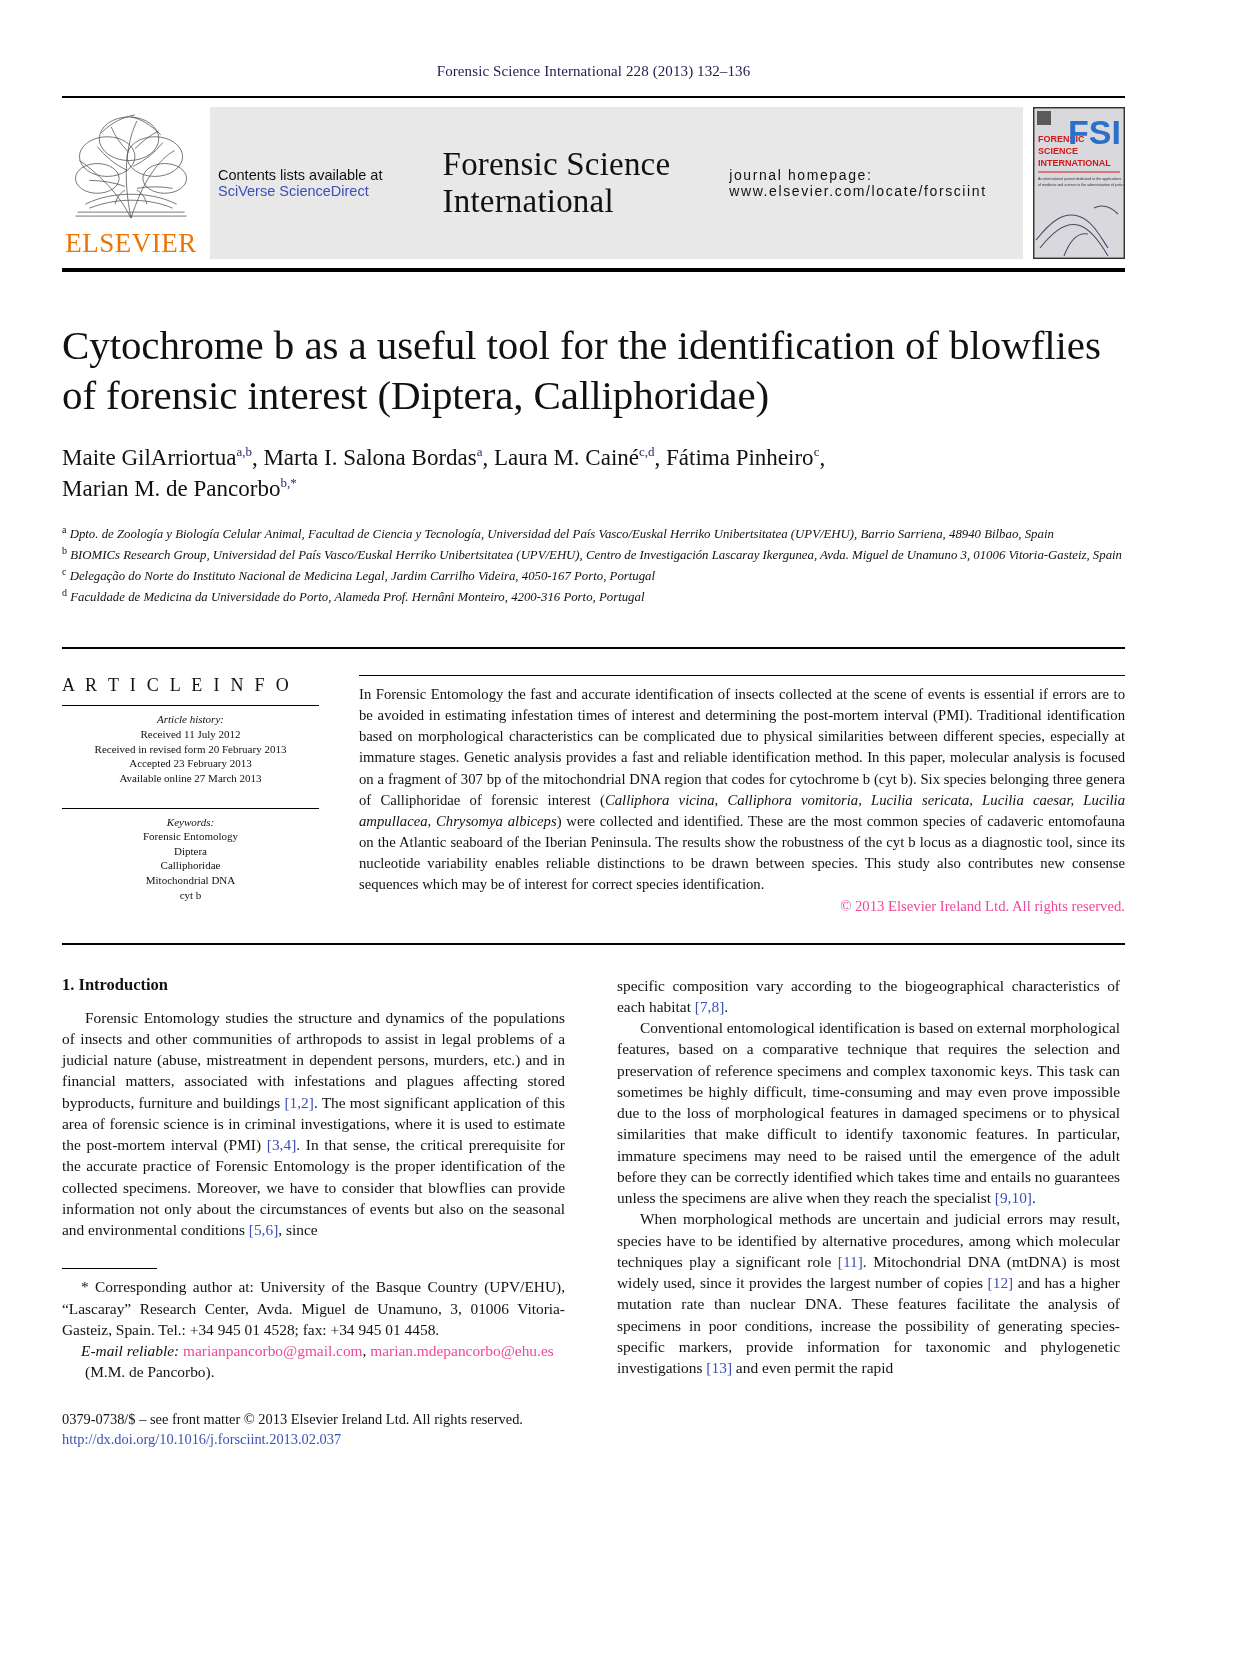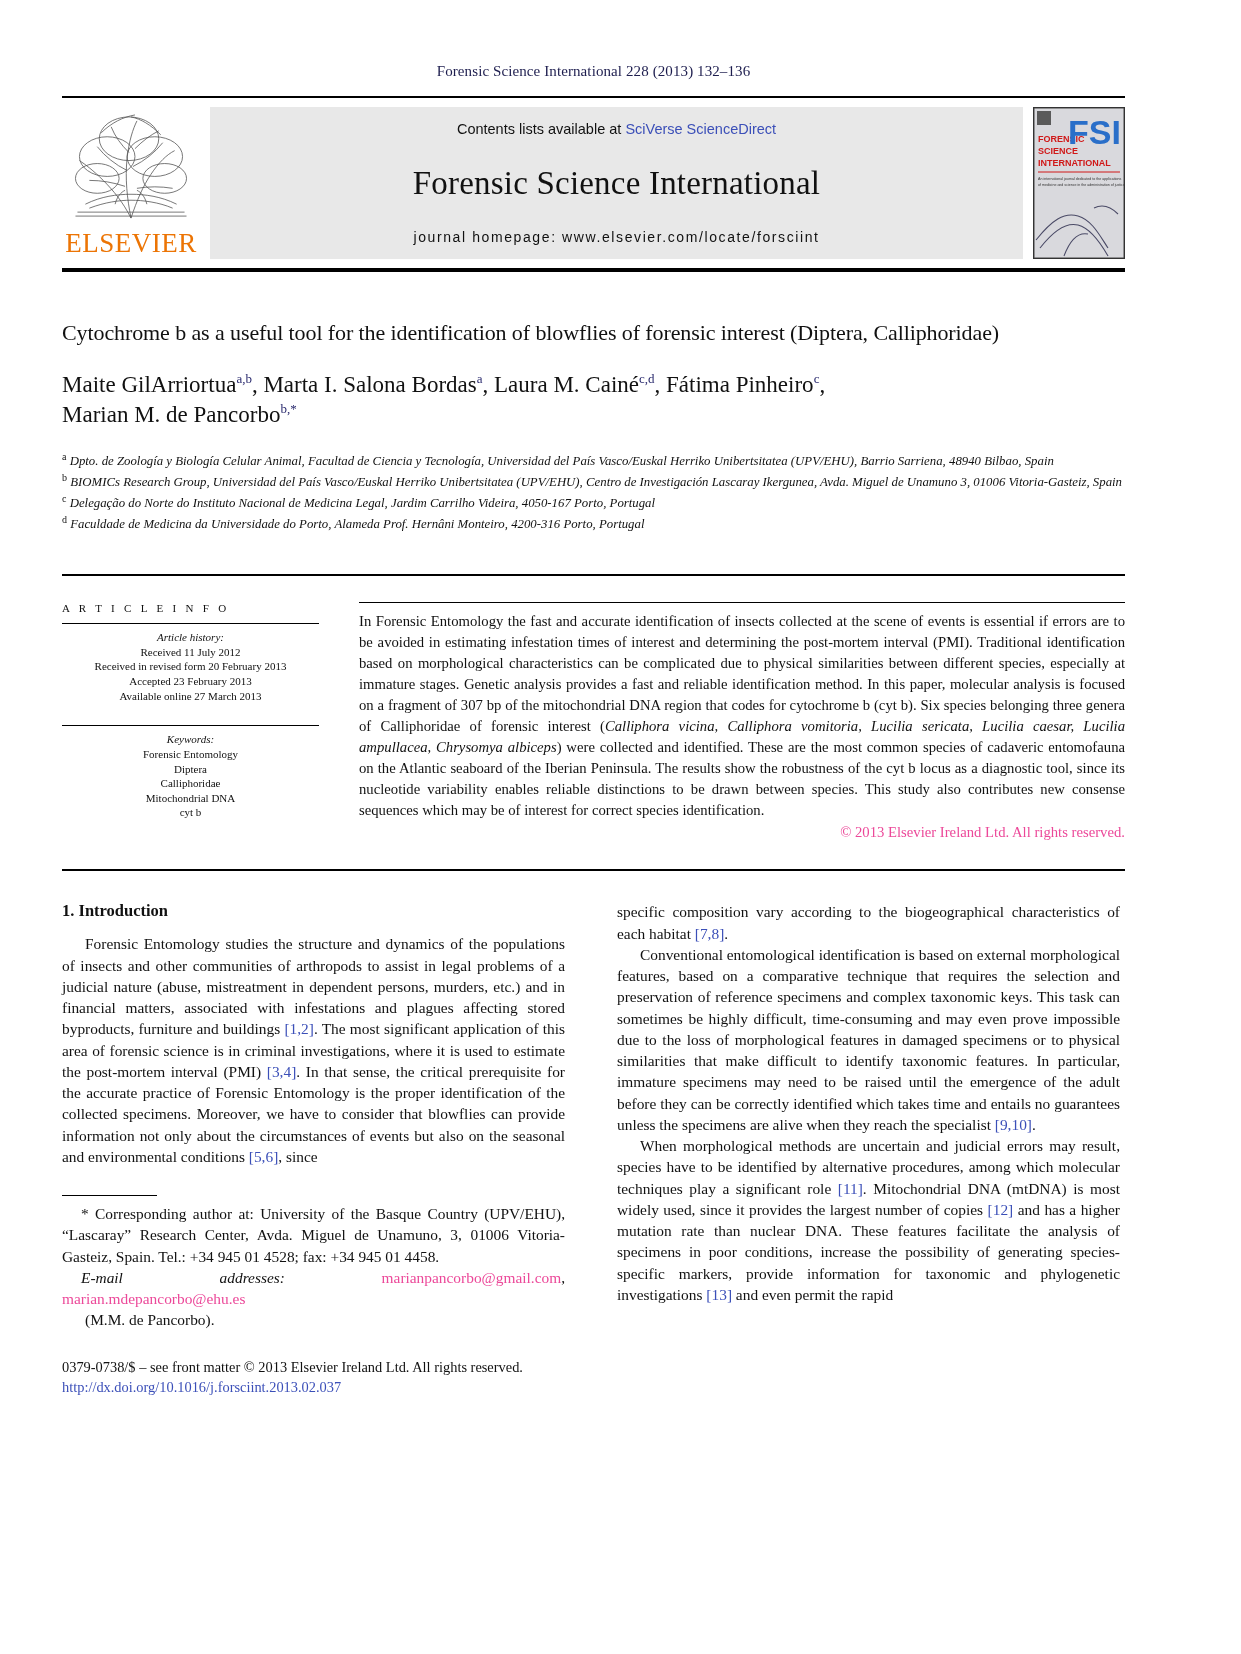--- a/index.html
+++ b/index.html
@@ -58,21 +58,21 @@
     color: #ec7404;
     font-weight: 400;
     margin-top: 2px;
   }
   .banner-center {
     flex: 1 1 auto;
     background: #e8e8e8;
     margin-left: 10px;
     margin-right: 10px;
     display: flex;
-    flex-direction: column;
+    flex-direction: row;
     align-items: center;
     justify-content: space-between;
     padding: 14px 8px 14px 8px;
   }
   .contents-line {
     font-family: "Liberation Sans", sans-serif;
     font-size: 14.5px;
     color: #111;
   }
   .contents-line .sd-link { color: #3b4fb8; }
@@ -98,21 +98,21 @@
   }
   .banner-rule {
     border-bottom: 4px solid #000;
     margin-top: 9px;
   }
 
   
   .title-block { margin: 48px 62px 0 62px; }
   .paper-title {
     font-family: "Liberation Serif", serif;
-    font-size: 22px;
+    font-size: 41px;
     line-height: 1.22;
     font-weight: 400;
     color: #111;
     margin: 0;
     letter-spacing: -0.1px;
   }
   .authors {
     font-family: "Liberation Serif", serif;
     font-size: 23px;
     line-height: 1.33;
@@ -136,21 +136,21 @@
     margin: 40px 62px 0 62px;
     border-top: 2.5px solid #000;
     padding-top: 26px;
     display: flex;
   }
   .col-info { width: 277px; flex: 0 0 277px; padding-right: 20px; }
   .col-abstract { flex: 1 1 auto; padding-left: 20px; }
 
   .sec-label {
     font-family: "Liberation Serif", serif;
-    font-size: 11px;
+    font-size: 18px;
     letter-spacing: 3.3px;
     color: #111;
     margin-bottom: 9px;
   }
   .thin-rule { border-top: 1px solid #000; }
 
   .history, .keywords {
     font-family: "Liberation Serif", serif;
     font-size: 11px;
     line-height: 1.33;
@@ -356,21 +356,21 @@
 
   <div class="body-wrap">
 
     <div class="body-col">
       <h2 class="sec-head">1.  Introduction</h2>
       <p>Forensic Entomology studies the structure and dynamics of the populations of insects and other communities of arthropods to assist in legal problems of a judicial nature (abuse, mistreatment in dependent persons, murders, etc.) and in financial matters, associated with infestations and plagues affecting stored byproducts, furniture and buildings <span class="ref">[1,2]</span>. The most significant application of this area of forensic science is in criminal investigations, where it is used to estimate the post-mortem interval (PMI) <span class="ref">[3,4]</span>. In that sense, the critical prerequisite for the accurate practice of Forensic Entomology is the proper identification of the collected specimens. Moreover, we have to consider that blowflies can provide information not only about the circumstances of events but also on the seasonal and environmental conditions <span class="ref">[5,6]</span>, since</p>
 
       <div class="footnote-block">
         <div class="fn-rule"></div>
         <p class="footnote indent">* Corresponding author at: University of the Basque Country (UPV/EHU), “Lascaray” Research Center, Avda. Miguel de Unamuno, 3, 01006 Vitoria-Gasteiz, Spain. Tel.: +34 945 01 4528; fax: +34 945 01 4458.</p>
-        <p class="footnote indent"><span class="ital">E-mail addresses:</span> <span class="mail">marianpancorbo@gmail.com</span><span>, </span><span class="mail">marian.mdepancorbo@ehu.es</span></p>
+        <p class="footnote indent"><span class="ital">E-mail reliable:</span> <span class="mail">marianpancorbo@gmail.com</span><span>, </span><span class="mail">marian.mdepancorbo@ehu.es</span></p>
         <p class="footnote">(M.M. de Pancorbo).</p>
       </div>
 
       <div class="bottom-matter">
         <div>0379-0738/$ – see front matter © 2013 Elsevier Ireland Ltd. All rights reserved.</div>
         <div class="doi">http://dx.doi.org/10.1016/j.forsciint.2013.02.037</div>
       </div>
     </div>
 
     <div class="body-col">

